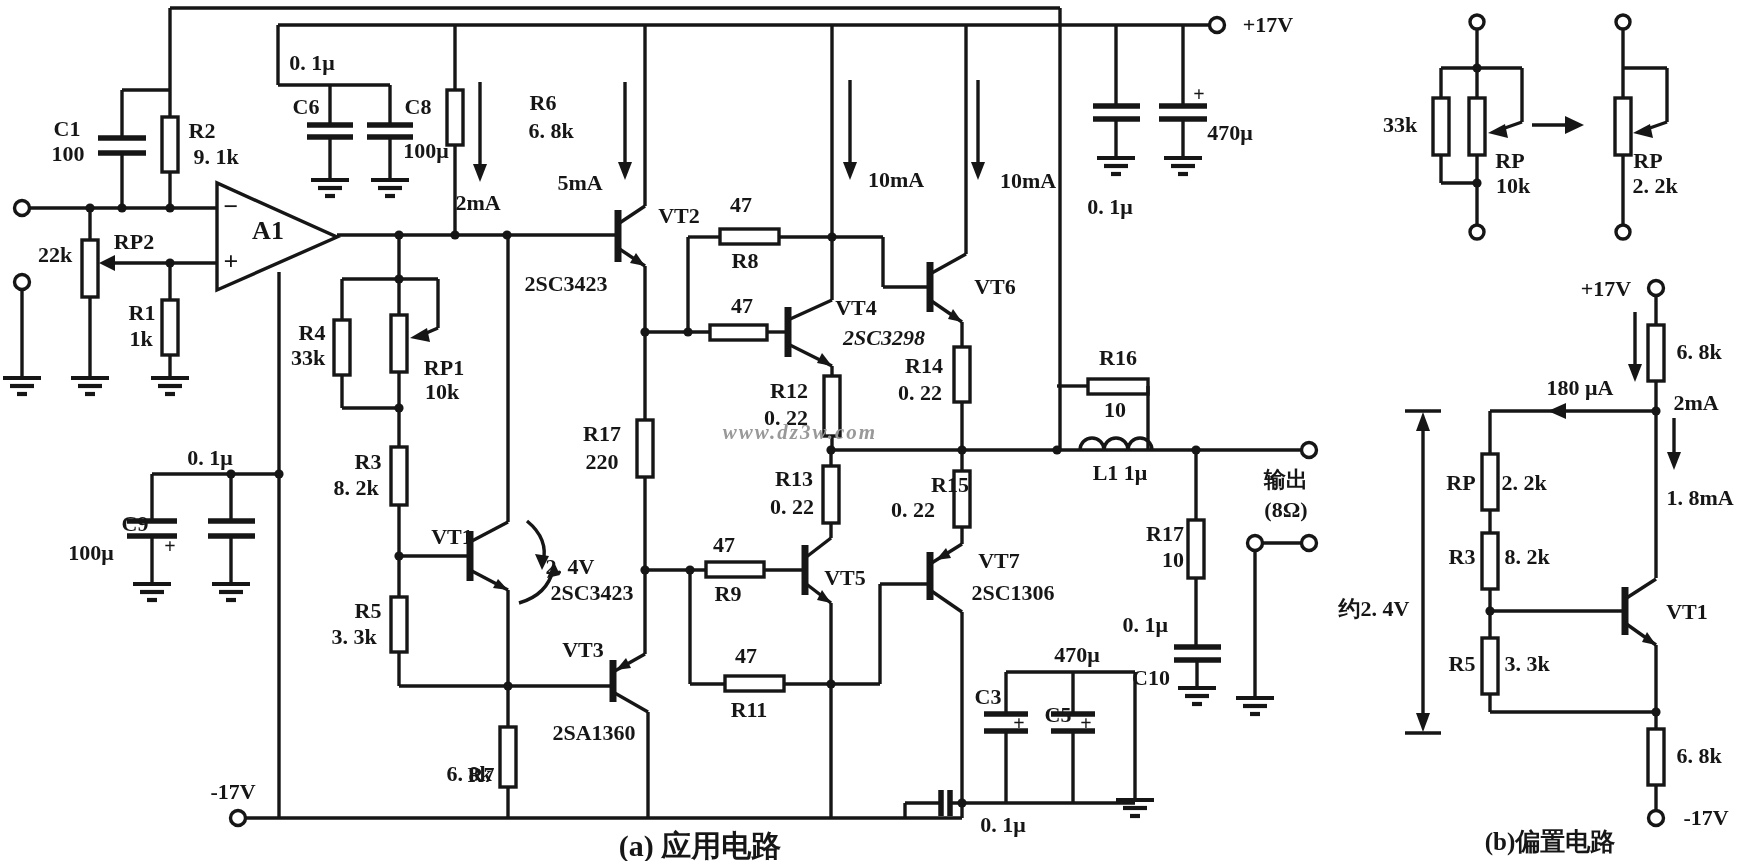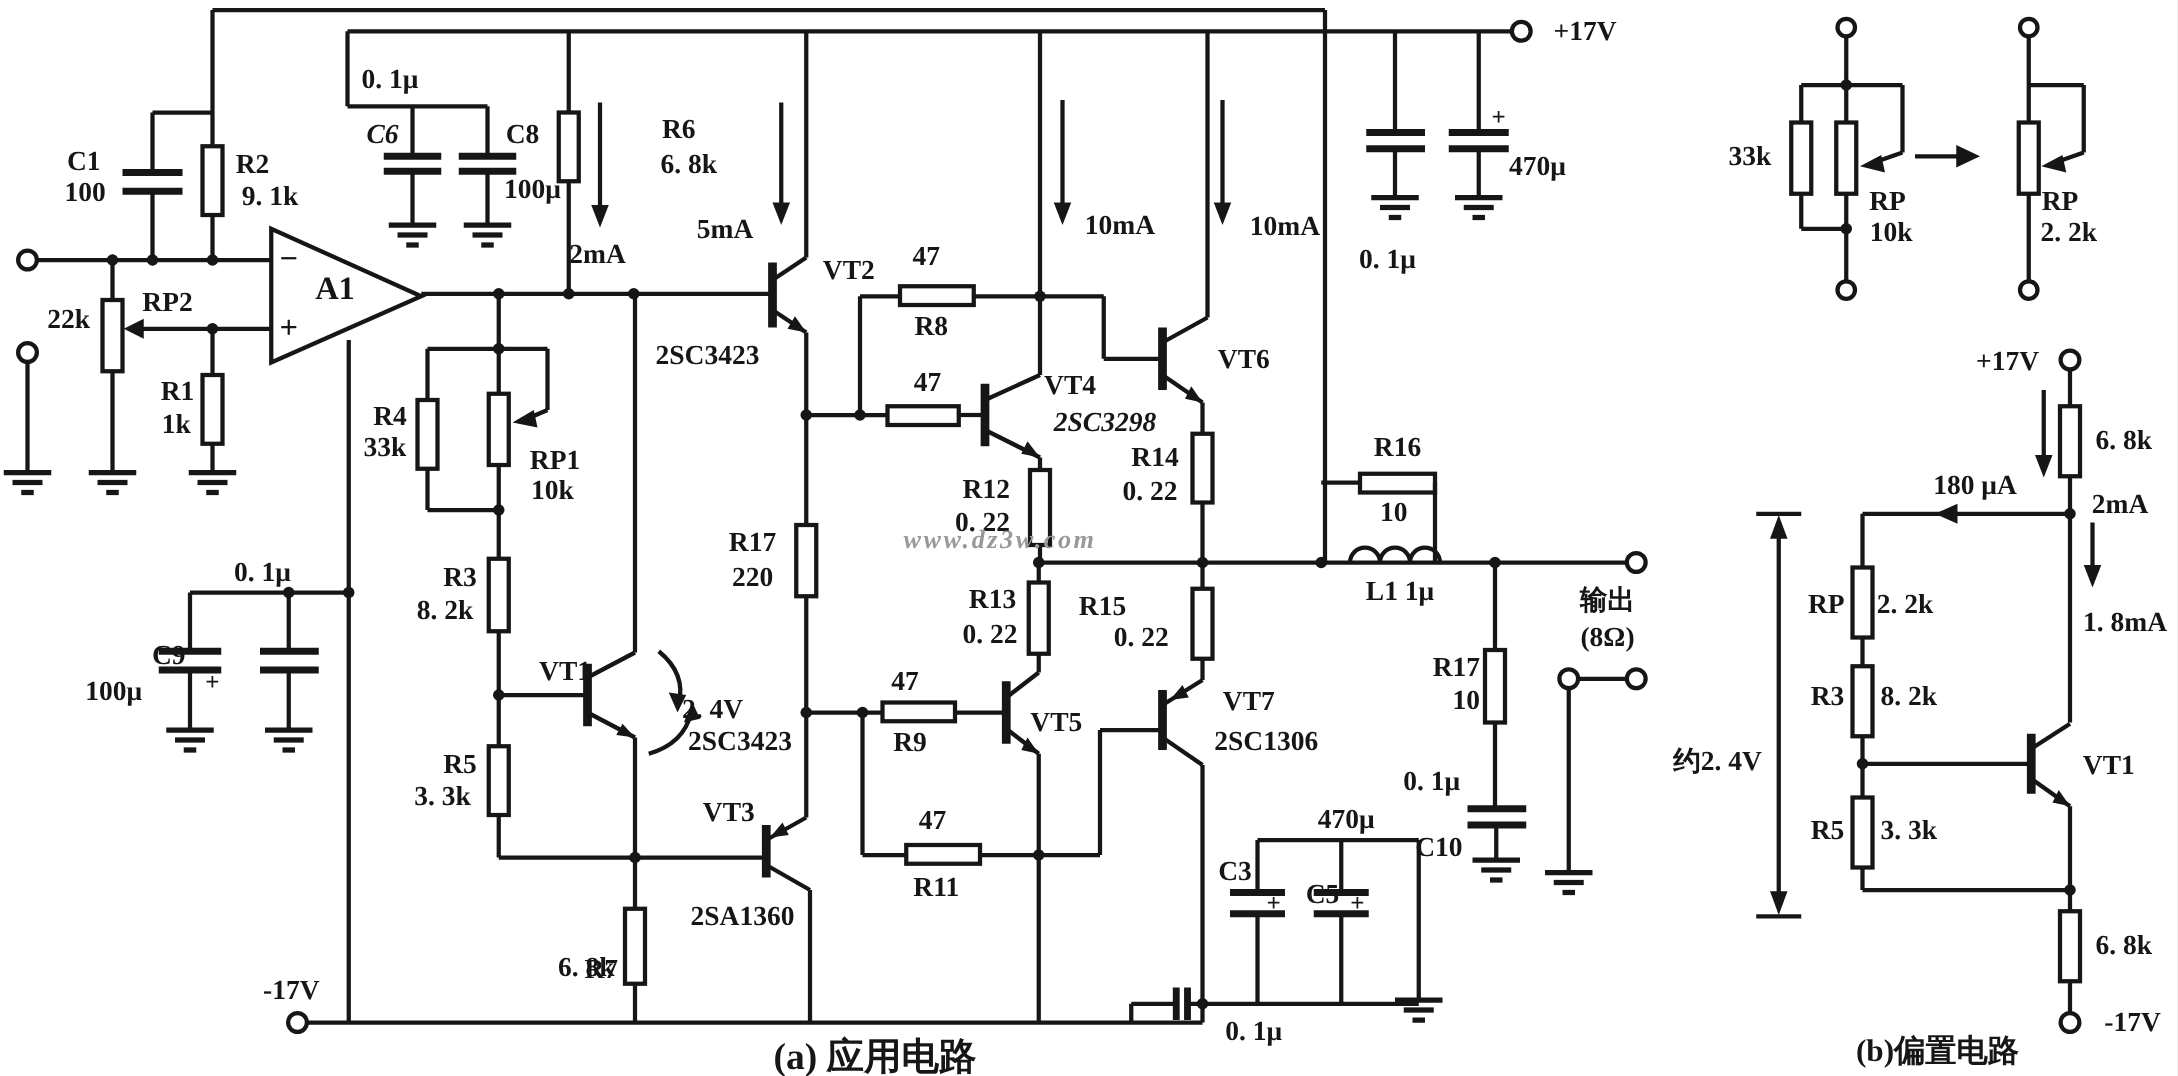--- a/index.html
+++ b/index.html
@@ -428,21 +428,21 @@
       <div class="lbl" style="left: 202px; top: 131px; transform: translate(-50%, -50%);">R2</div>
       <div class="lbl" style="left: 216px; top: 157px; transform: translate(-50%, -50%);">9. 1k</div>
       <div class="lbl" style="left: 134px; top: 242px; transform: translate(-50%, -50%);">RP2</div>
       <div class="lbl" style="left: 55px; top: 255px; transform: translate(-50%, -50%);">22k</div>
       <div class="lbl" style="left: 142px; top: 313px; transform: translate(-50%, -50%);">R1</div>
       <div class="lbl" style="left: 141px; top: 339px; transform: translate(-50%, -50%);">1k</div>
       <div class="lbl" style="left: 268px; top: 231px; font-size: 26px; transform: translate(-50%, -50%);">A1</div>
       <div class="lbl" style="left: 231px; top: 207px; font-size: 26px; transform: translate(-50%, -50%);">−</div>
       <div class="lbl" style="left: 231px; top: 262px; font-size: 26px; transform: translate(-50%, -50%);">+</div>
       <div class="lbl" style="left: 312px; top: 63px; transform: translate(-50%, -50%);">0. 1μ</div>
-      <div class="lbl" style="left: 306px; top: 107px; transform: translate(-50%, -50%); font-style: italic;">C6</div>
+      <div class="lbl" style="left: 306px; top: 107px; transform: translate(-50%, -50%);">C6</div>
       <div class="lbl" style="left: 418px; top: 107px; transform: translate(-50%, -50%);">C8</div>
       <div class="lbl" style="left: 426px; top: 151px; transform: translate(-50%, -50%);">100μ</div>
       <div class="lbl" style="left: 543px; top: 103px; transform: translate(-50%, -50%);">R6</div>
       <div class="lbl" style="left: 551px; top: 131px; transform: translate(-50%, -50%);">6. 8k</div>
       <div class="lbl" style="left: 478px; top: 203px; transform: translate(-50%, -50%);">2mA</div>
       <div class="lbl" style="left: 580px; top: 183px; transform: translate(-50%, -50%);">5mA</div>
       <div class="lbl" style="left: 679px; top: 216px; transform: translate(-50%, -50%);">VT2</div>
       <div class="lbl" style="left: 566px; top: 284px; transform: translate(-50%, -50%);">2SC3423</div>
       <div class="lbl" style="left: 741px; top: 205px; transform: translate(-50%, -50%);">47</div>
       <div class="lbl" style="left: 745px; top: 261px; transform: translate(-50%, -50%);">R8</div>
@@ -478,21 +478,21 @@
       <div class="lbl" style="left: 794px; top: 479px; transform: translate(-50%, -50%);">R13</div>
       <div class="lbl" style="left: 792px; top: 507px; transform: translate(-50%, -50%);">0. 22</div>
       <div class="lbl" style="left: 856px; top: 308px; transform: translate(-50%, -50%);">VT4</div>
       <div class="lbl" style="left: 884px; top: 338px; transform: translate(-50%, -50%); font-style: italic;">2SC3298</div>
       <div class="lbl" style="left: 845px; top: 578px; transform: translate(-50%, -50%);">VT5</div>
       <div class="lbl" style="left: 995px; top: 287px; transform: translate(-50%, -50%);">VT6</div>
       <div class="lbl" style="left: 999px; top: 561px; transform: translate(-50%, -50%);">VT7</div>
       <div class="lbl" style="left: 1013px; top: 593px; transform: translate(-50%, -50%);">2SC1306</div>
       <div class="lbl" style="left: 924px; top: 366px; transform: translate(-50%, -50%);">R14</div>
       <div class="lbl" style="left: 920px; top: 393px; transform: translate(-50%, -50%);">0. 22</div>
-      <div class="lbl" style="left: 882px; top: 485px; transform: translate(-50%, -50%);">R15</div>
+      <div class="lbl" style="left: 950px; top: 485px; transform: translate(-50%, -50%);">R15</div>
       <div class="lbl" style="left: 913px; top: 510px; transform: translate(-50%, -50%);">0. 22</div>
       <div class="lbl" style="left: 896px; top: 180px; transform: translate(-50%, -50%);">10mA</div>
       <div class="lbl" style="left: 1028px; top: 181px; transform: translate(-50%, -50%);">10mA</div>
       <div class="lbl" style="left: 1268px; top: 25px; transform: translate(-50%, -50%);">+17V</div>
       <div class="lbl" style="left: 1110px; top: 207px; transform: translate(-50%, -50%);">0. 1μ</div>
       <div class="lbl" style="left: 1230px; top: 133px; transform: translate(-50%, -50%);">470μ</div>
       <div class="lbl" style="left: 1199px; top: 94px; font-size: 20px; transform: translate(-50%, -50%);">+</div>
       <div class="lbl" style="left: 1118px; top: 358px; transform: translate(-50%, -50%);">R16</div>
       <div class="lbl" style="left: 1115px; top: 410px; transform: translate(-50%, -50%);">10</div>
       <div class="lbl" style="left: 1120px; top: 473px; transform: translate(-50%, -50%);">L1  1μ</div>

